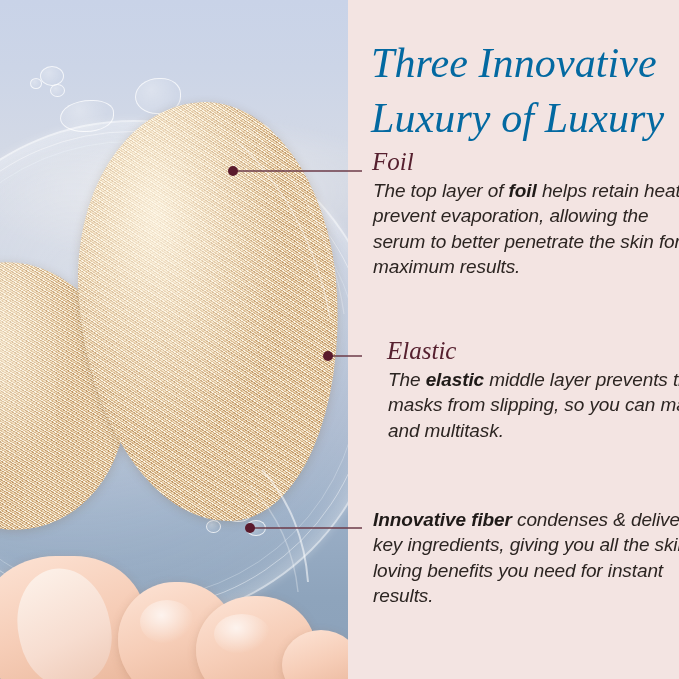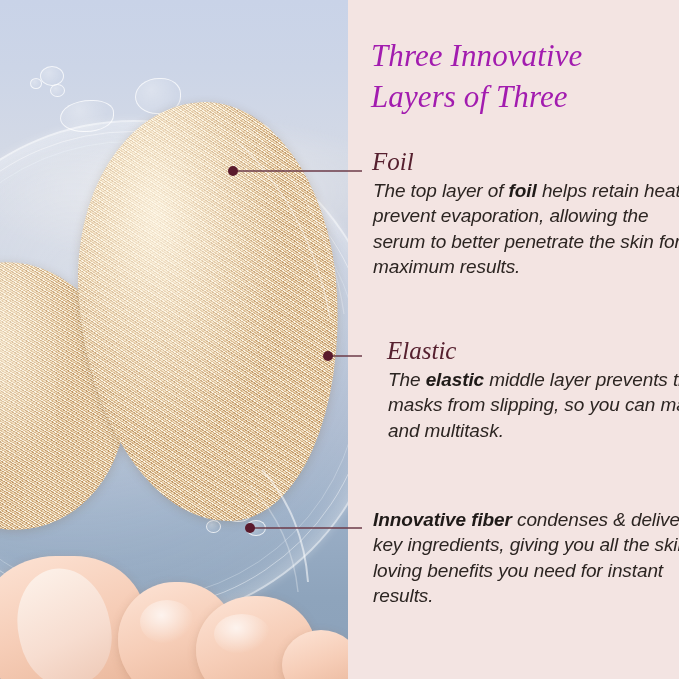--- a/index.html
+++ b/index.html
@@ -162,23 +162,23 @@
     background: #f3e4e2;
   }
 
   .headline {
     position: absolute;
     left: 23px;
     top: 36px;
     width: 300px;
     font-family: "Liberation Serif", serif;
     font-style: italic;
-    font-size: 31px;
+    font-size: 42px;
     line-height: 1.32;
-    color: #a21caf;
+    color: #0369a1;
     letter-spacing: 0.1px;
   }
 
   .section {
     position: absolute;
     left: 7px;
     width: 366px;
   }
   .sec-foil      { top: 148px; }
   .sec-elastic   { top: 337px; padding-left: 15px; }
@@ -257,21 +257,21 @@
     <div class="finger-gloss" style="left:140px; top:600px; width:54px; height:44px;"></div>
     <div class="finger" style="left:196px; top:596px; width:120px; height:110px; border-radius:50% 50% 48% 52%;"></div>
     <div class="finger-gloss" style="left:214px; top:614px; width:56px; height:40px;"></div>
     <div class="finger" style="left:282px; top:630px; width:78px; height:70px; border-radius:50%;"></div>
   </div>
 
   <div class="text-panel">
 
     <div class="headline">
       <div>Three Innovative</div>
-      <div>Layers of Three</div>
+      <div>Luxury of Luxury</div>
     </div>
 
     <div class="section sec-foil">
       <div class="sec-heading">Foil</div>
       <p class="sec-body"><span>The top layer of </span><b>foil</b><span> helps retain heat &amp; prevent evaporation, allowing the serum to better penetrate the skin for maximum results.</span></p>
     </div>
 
     <div class="section sec-elastic">
       <div class="sec-heading">Elastic</div>
       <p class="sec-body"><span>The </span><b>elastic</b><span> middle layer prevents the masks from slipping, so you can mask and multitask.</span></p>

